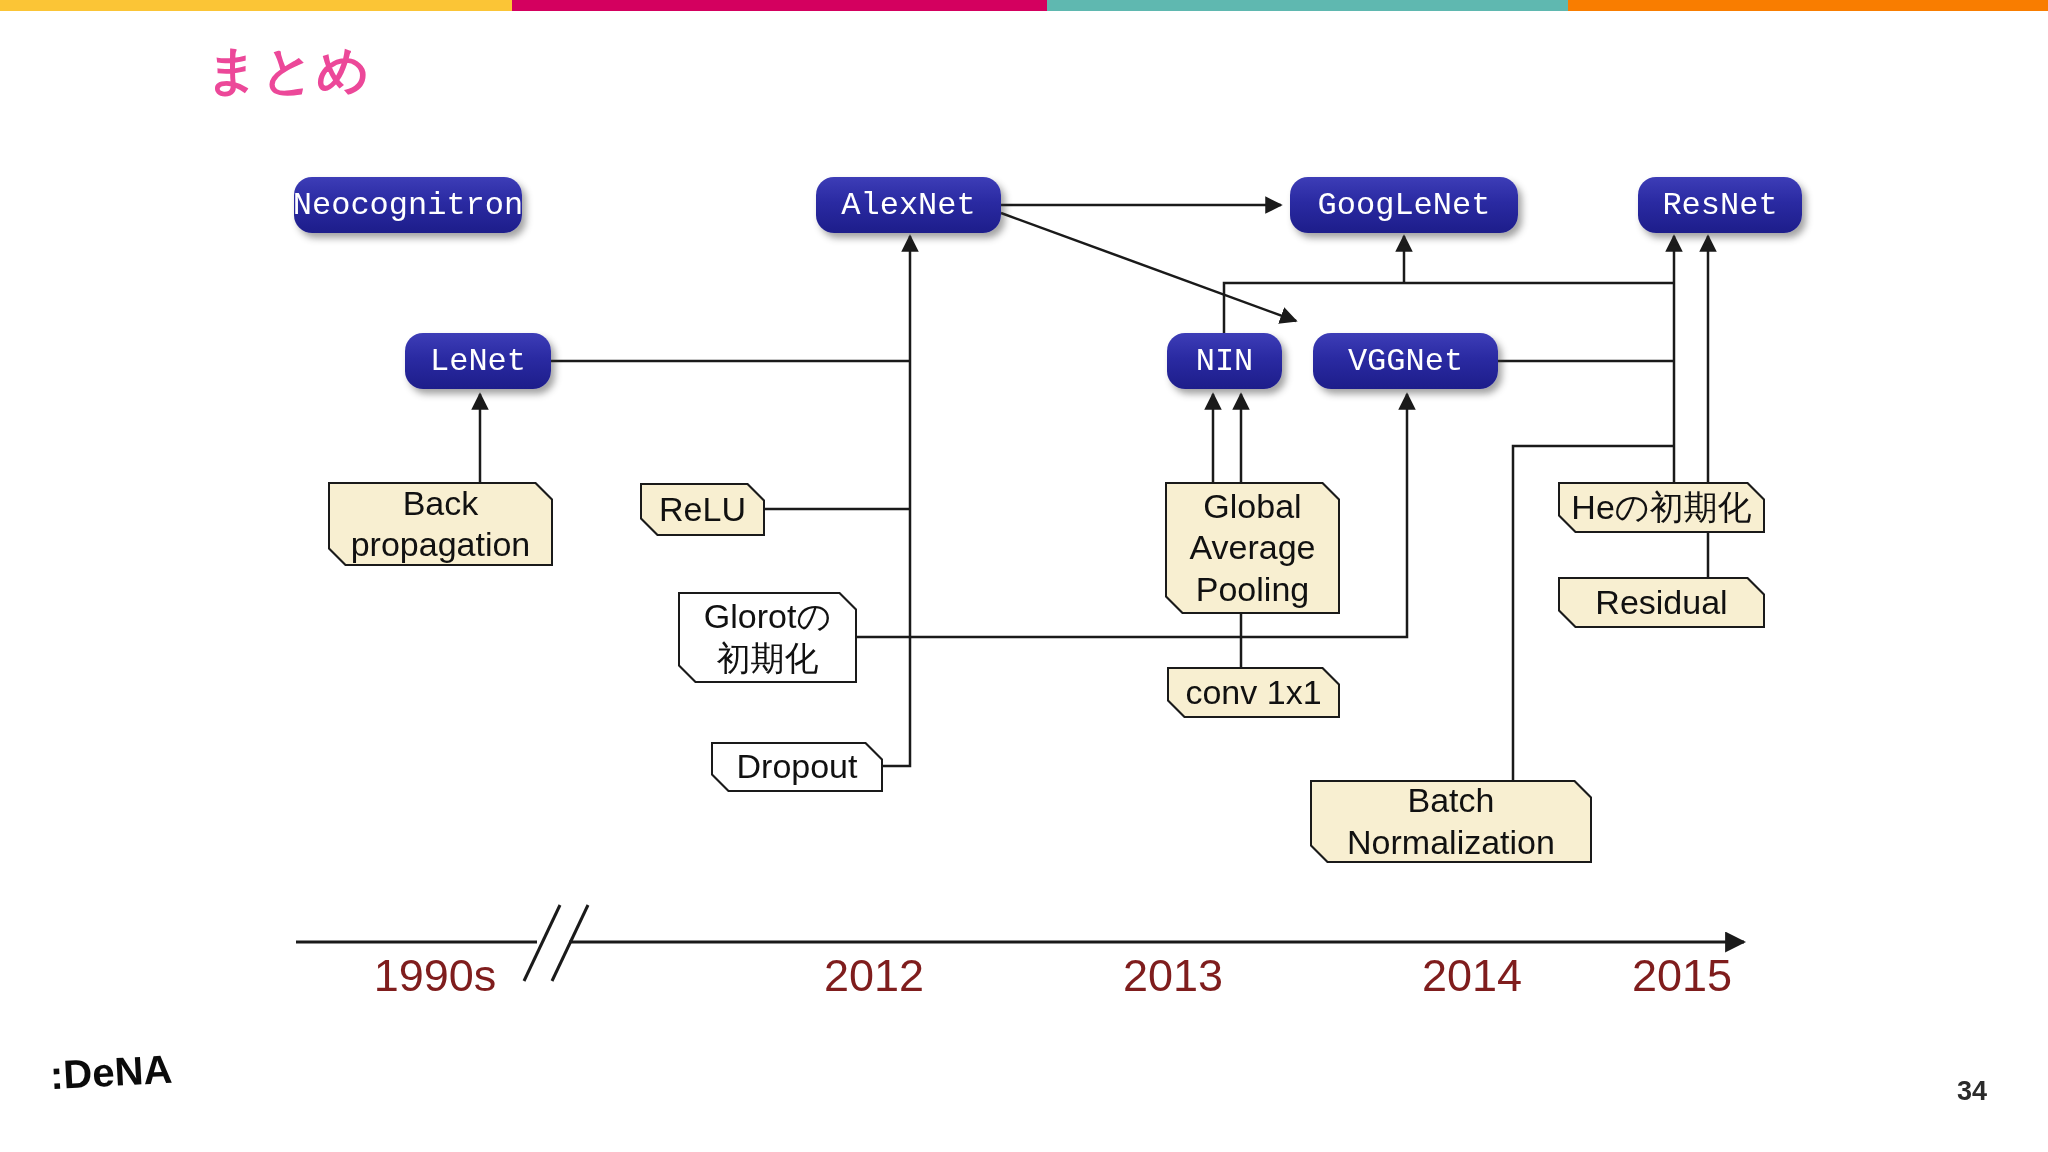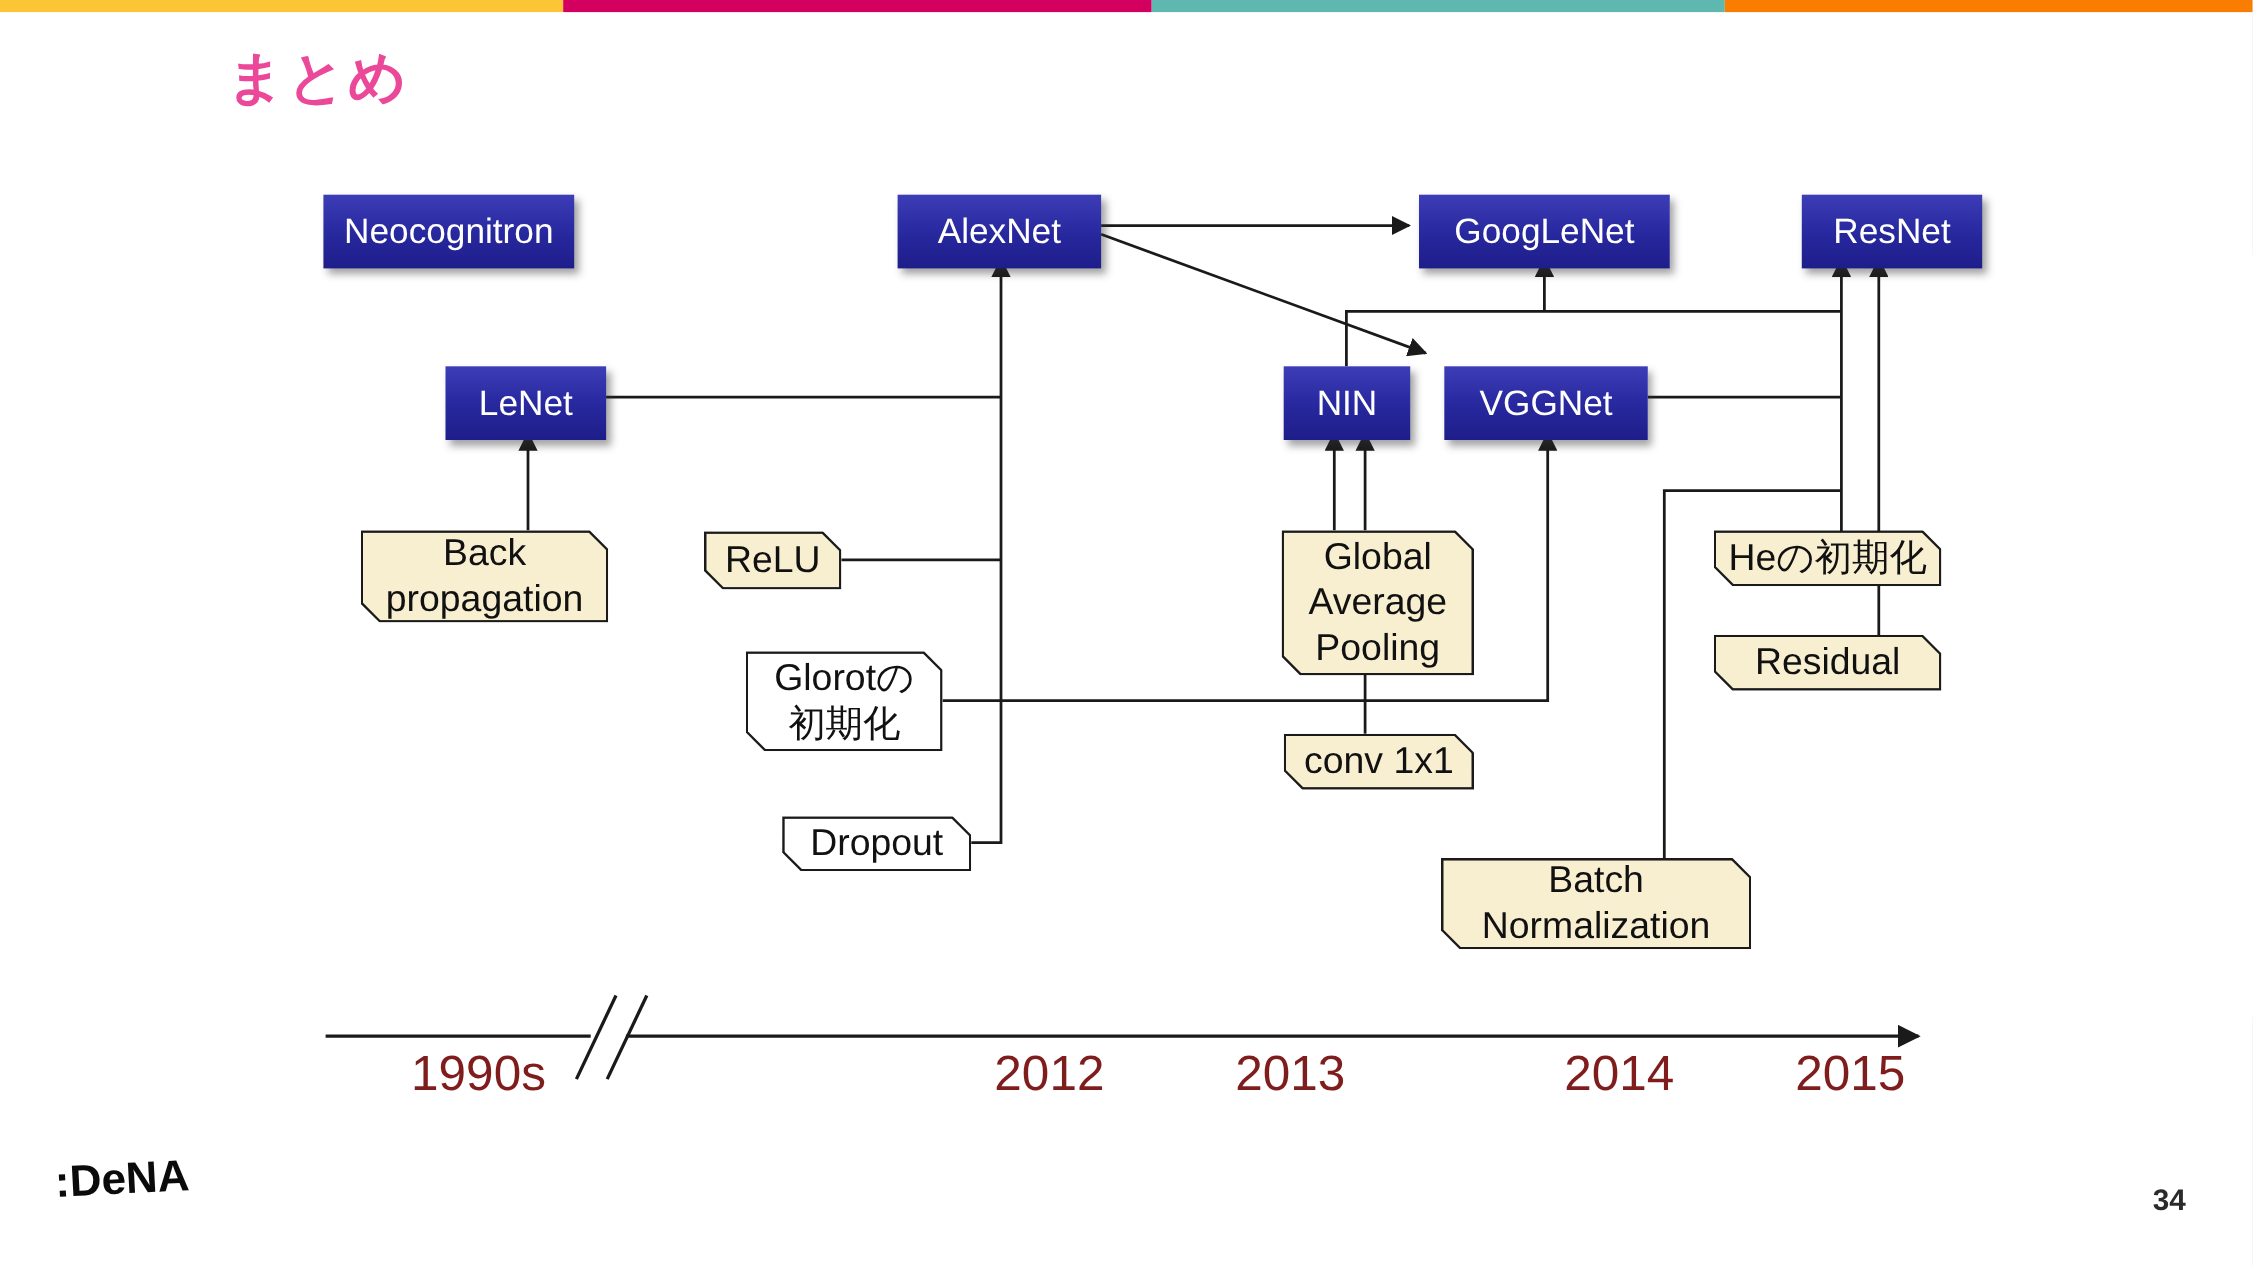--- a/index.html
+++ b/index.html
@@ -14,24 +14,24 @@
 
   .slide-title{
     position:absolute; left:206px; top:36px; font-size:52px; font-weight:700;
     color:#ec4899; letter-spacing:2px;
   }
 
   svg.wires{position:absolute;left:0;top:0;}
 
   
   .node{
-    position:absolute; height:67px; border-radius:0;
+    position:absolute; height:56px; border-radius:18px;
     background:linear-gradient(180deg,#3d3db7 0%, #2a2aa2 45%, #1d1d8a 100%);
     box-shadow:4px 5px 7px rgba(50,50,50,0.45);
-    color:#fff; font-size:32px; display:flex; align-items:center; justify-content:center;
+    color:#fff; font-size:32px; display:flex; align-items:center; justify-content:center;font-family:Liberation Mono, monospace;
   }
 
   
   .tag{
     position:absolute;
     background:#1a1a1a;
     clip-path:polygon(0 0, calc(100% - 17px) 0, 100% 17px, 100% 100%, 17px 100%, 0 calc(100% - 17px));
   }
   .tag .inner{
     position:absolute; inset:2px;
@@ -154,21 +154,21 @@
   </div>
   <div class="tag fill-cream" style="left:1558px;top:577px;width:207px;height:51px;">
     <div class="inner">Residual</div>
   </div>
   <div class="tag fill-cream" style="left:1310px;top:780px;width:282px;height:83px;">
     <div class="inner">Batch
 Normalization</div>
   </div>
 
   <div class="tl-label" style="left:350px;">1990s</div>
-  <div class="tl-label" style="left:869px;">2012</div>
+  <div class="tl-label" style="left:789px;">2012</div>
   <div class="tl-label" style="left:1088px;">2013</div>
   <div class="tl-label" style="left:1387px;">2014</div>
   <div class="tl-label" style="left:1597px;">2015</div>
 
   <div class="logo">:DeNA</div>
   <div class="page-number">34</div>
 
 </div>
 
 </body></html>

